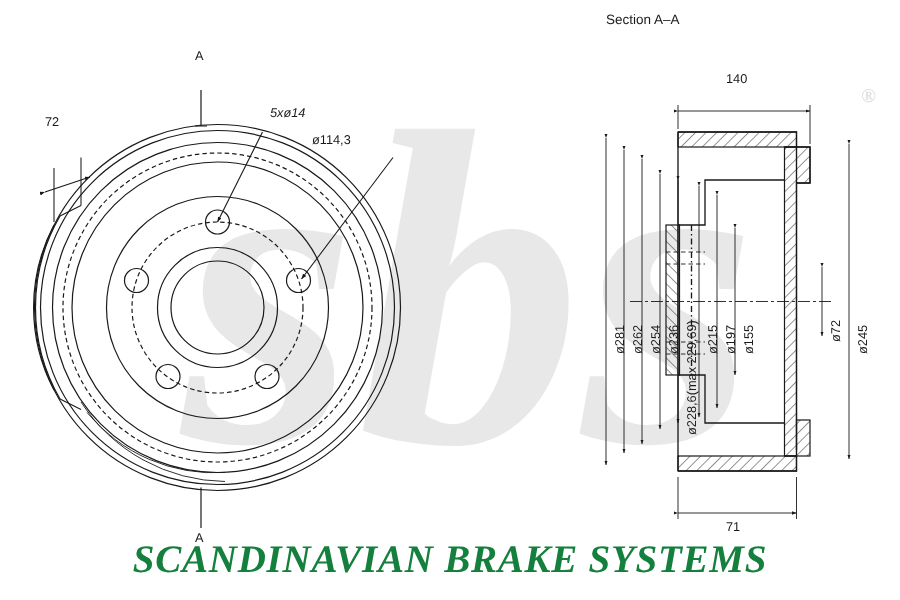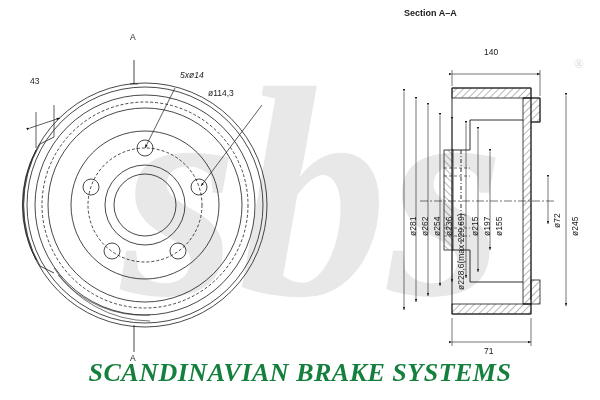--- a/index.html
+++ b/index.html
@@ -150,26 +150,26 @@
       <path d="M 440 116 L 440 286" marker-start="url(#arS)" marker-end="url(#arS)"></path>
       <path d="M 452 120 L 452 282" marker-start="url(#arS)" marker-end="url(#arS)"></path>
       <path d="M 466 124 L 466 278" marker-start="url(#arS)" marker-end="url(#arS)"></path>
       <path d="M 478 130 L 478 272" marker-start="url(#arS)" marker-end="url(#arS)"></path>
       <path d="M 490 152 L 490 250" marker-start="url(#arS)" marker-end="url(#arS)"></path>
       <path d="M 548 178 L 548 224" marker-start="url(#arS)" marker-end="url(#arS)"></path>
       <path d="M 566 96 L 566 306" marker-start="url(#arS)" marker-end="url(#arS)"></path>
     </g>
   </svg>
 
-  <div class="lbl" style="left:404px;top:8px;font-size:9px;font-weight:bold;">Section A–A</div>
+  <div class="lbl" style="left:404px;top:8px;font-size:9px;">Section A–A</div>
 
   <div class="lbl" style="left:130px;top:32px;">A</div>
   <div class="lbl" style="left:130px;top:353px;">A</div>
 
-  <div class="lbl" style="left:30px;top:76px;">43</div>
+  <div class="lbl" style="left:30px;top:76px;">72</div>
   <div class="lbl" style="left:180px;top:70px;font-style:italic;">5xø14</div>
   <div class="lbl" style="left:208px;top:88px;">ø114,3</div>
 
   <div class="lbl" style="left:484px;top:47px;">140</div>
   <div class="lbl" style="left:484px;top:346px;">71</div>
 
   <div class="lbl v" style="left:408px;top:236px;transform:rotate(-90deg);">ø281</div>
   <div class="lbl v" style="left:420px;top:236px;transform:rotate(-90deg);">ø262</div>
   <div class="lbl v" style="left:432px;top:236px;transform:rotate(-90deg);">ø254</div>
   <div class="lbl v" style="left:444px;top:236px;transform:rotate(-90deg);">ø236</div>

